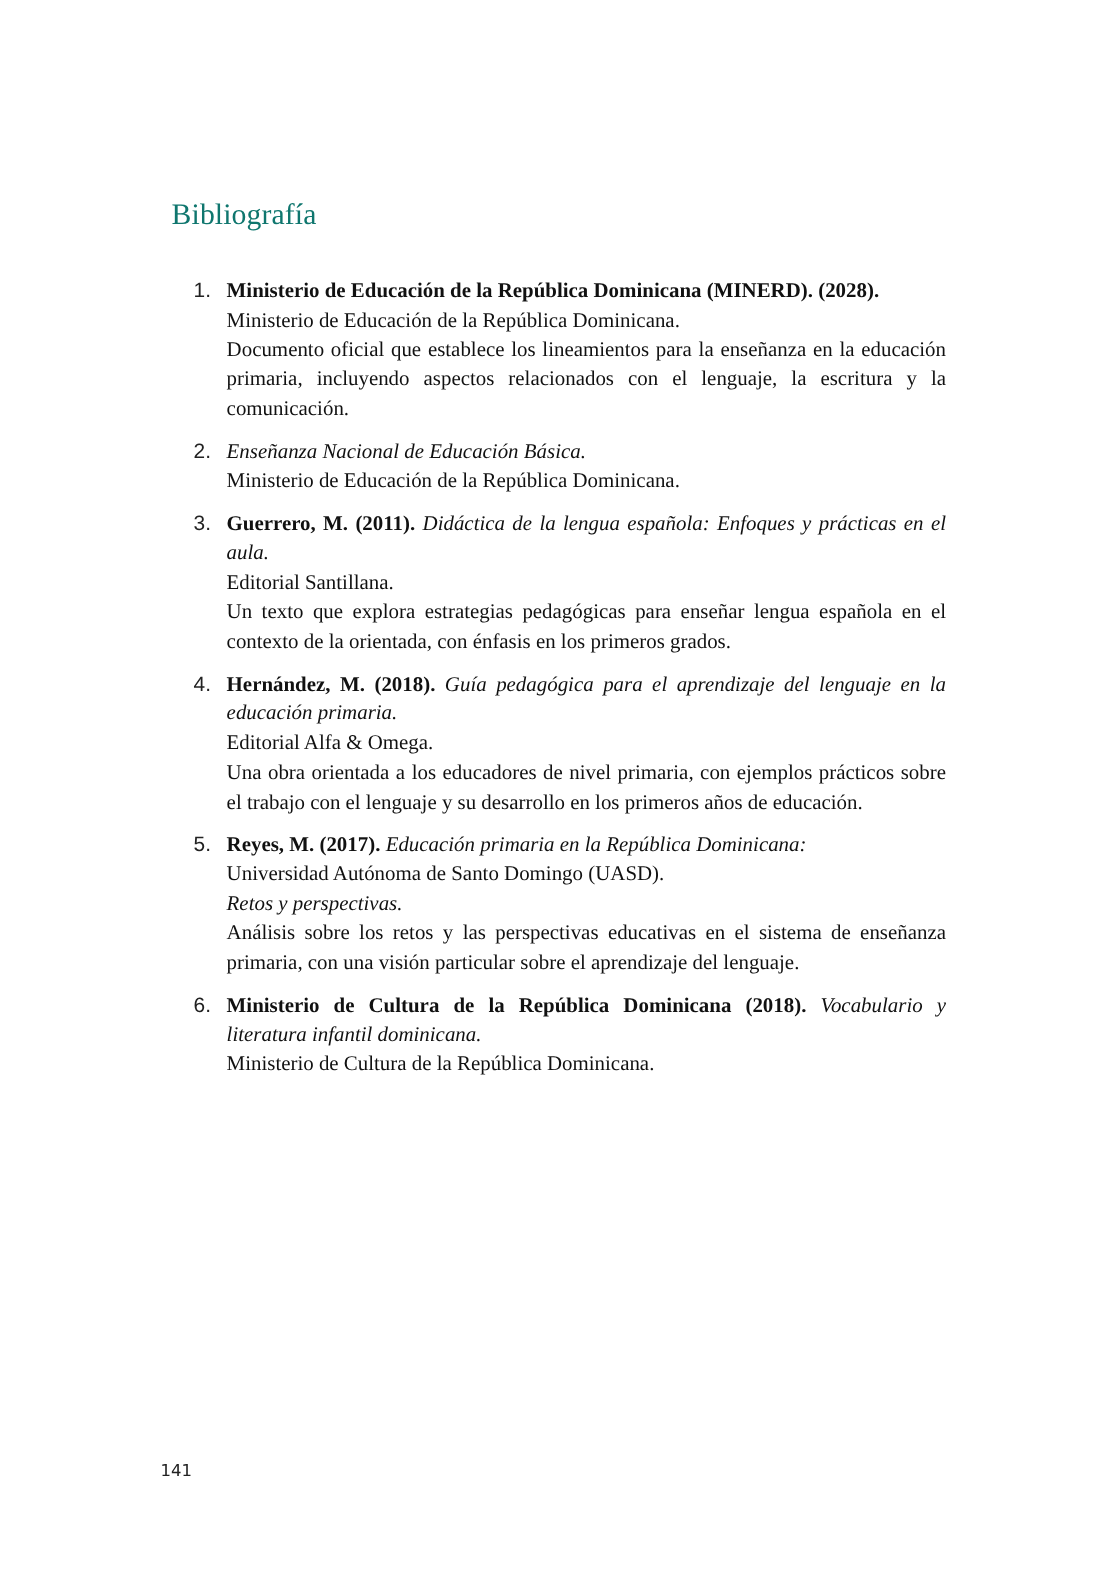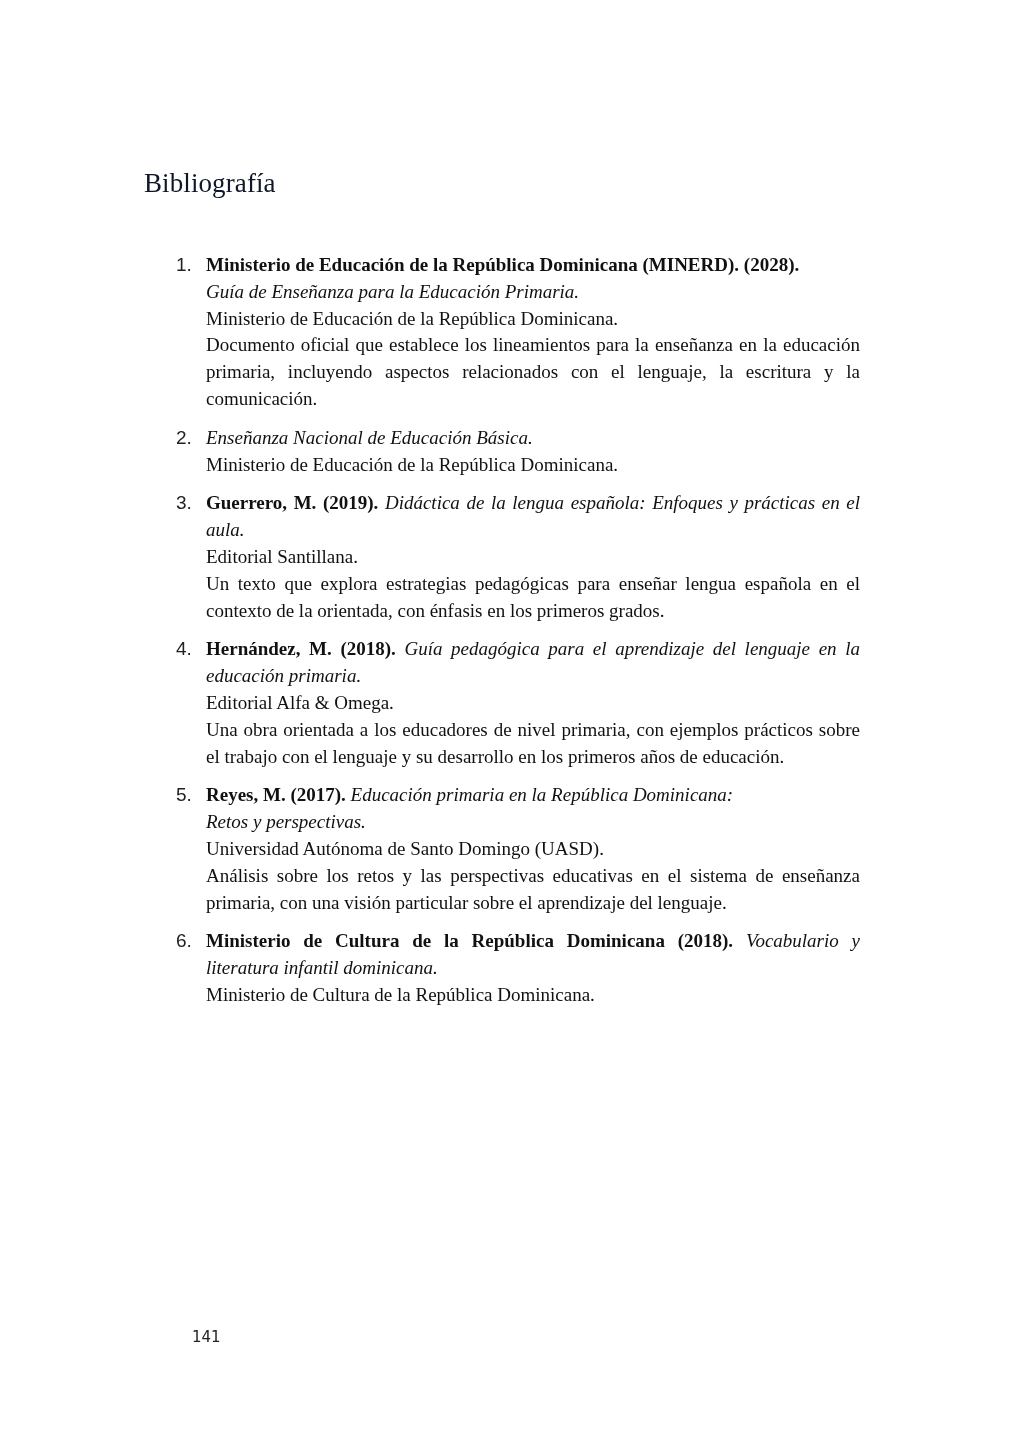--- a/index.html
+++ b/index.html
@@ -14,24 +14,24 @@
     overflow: hidden;
     font-family: "Liberation Serif", serif;
     color: #111111;
   }
   .page-title {
     position: absolute;
     left: 144px;
     top: 168px;
     font-family: "Liberation Serif", serif;
     font-size: 27px;
-    color: #0f172a;
+    color: #0f766e;
     font-weight: normal;
     letter-spacing: 0.1px;
-    margin: 0;
+    margin: 12px;
   }
   .bib-list {
     position: absolute;
     left: 170px;
     top: 252px;
     width: 690px;
     margin: 0;
     padding: 0;
     list-style: none;
   }
@@ -67,48 +67,46 @@
     display: block;
     text-align: justify;
   }
   .page-number {
     position: absolute;
     left: 146px;
     top: 1328px;
     font-family: "DejaVu Sans", sans-serif;
     font-size: 15px;
     color: #222222;
-    margin-left: 46px;
   }
 </style>
 </head>
 <body>
 
 <h1 class="page-title">Bibliografía</h1>
 
 <ol class="bib-list">
 
   <li class="bib-item">
     <span class="bib-num">1.</span>
     <span class="bib-line bib-author">Ministerio de Educación de la República Dominicana (MINERD). (2028).</span>
-    <span class="bib-line bib-title">Guía de Enseñanza para la Educación Primaria.</span>
     <span class="bib-line">Ministerio de Educación de la República Dominicana.</span>
     <span class="bib-desc">Documento oficial que establece los lineamientos para la enseñanza en la educación primaria, incluyendo aspectos relacionados con el lenguaje, la escritura y la comunicación.</span>
   </li>
 
   <li class="bib-item">
     <span class="bib-num">2.</span>
     <span class="bib-line bib-title">Enseñanza Nacional de Educación Básica.</span>
     <span class="bib-line">Ministerio de Educación de la República Dominicana.</span>
   </li>
 
   <li class="bib-item">
     <span class="bib-num">3.</span>
     <div class="bib-head">
-      <span class="bib-author">Guerrero, M. (2019).</span>
+      <span class="bib-author">Guerrero, M. (2011).</span>
       <span class="bib-title">Didáctica de la lengua española: Enfoques y prácticas en el aula.</span>
     </div>
     <span class="bib-line">Editorial Santillana.</span>
     <span class="bib-desc">Un texto que explora estrategias pedagógicas para enseñar lengua española en el contexto de la orientada, con énfasis en los primeros grados.</span>
   </li>
 
   <li class="bib-item">
     <span class="bib-num">4.</span>
     <div class="bib-head">
       <span class="bib-author">Hernández, M. (2018).</span>
@@ -117,22 +115,22 @@
     <span class="bib-line">Editorial Alfa &amp; Omega.</span>
     <span class="bib-desc">Una obra orientada a los educadores de nivel primaria, con ejemplos prácticos sobre el trabajo con el lenguaje y su desarrollo en los primeros años de educación.</span>
   </li>
 
   <li class="bib-item">
     <span class="bib-num">5.</span>
     <div>
       <span class="bib-author">Reyes, M. (2017).</span>
       <span class="bib-title">Educación primaria en la República Dominicana:</span>
     </div>
+    <span class="bib-line">Universidad Autónoma de Santo Domingo (UASD).</span>
     <span class="bib-line bib-title">Retos y perspectivas.</span>
-    <span class="bib-line">Universidad Autónoma de Santo Domingo (UASD).</span>
     <span class="bib-desc">Análisis sobre los retos y las perspectivas educativas en el sistema de enseñanza primaria, con una visión particular sobre el aprendizaje del lenguaje.</span>
   </li>
 
   <li class="bib-item">
     <span class="bib-num">6.</span>
     <div class="bib-head">
       <span class="bib-author">Ministerio de Cultura de la República Dominicana (2018).</span>
       <span class="bib-title">Vocabulario y literatura infantil dominicana.</span>
     </div>
     <span class="bib-line">Ministerio de Cultura de la República Dominicana.</span>

